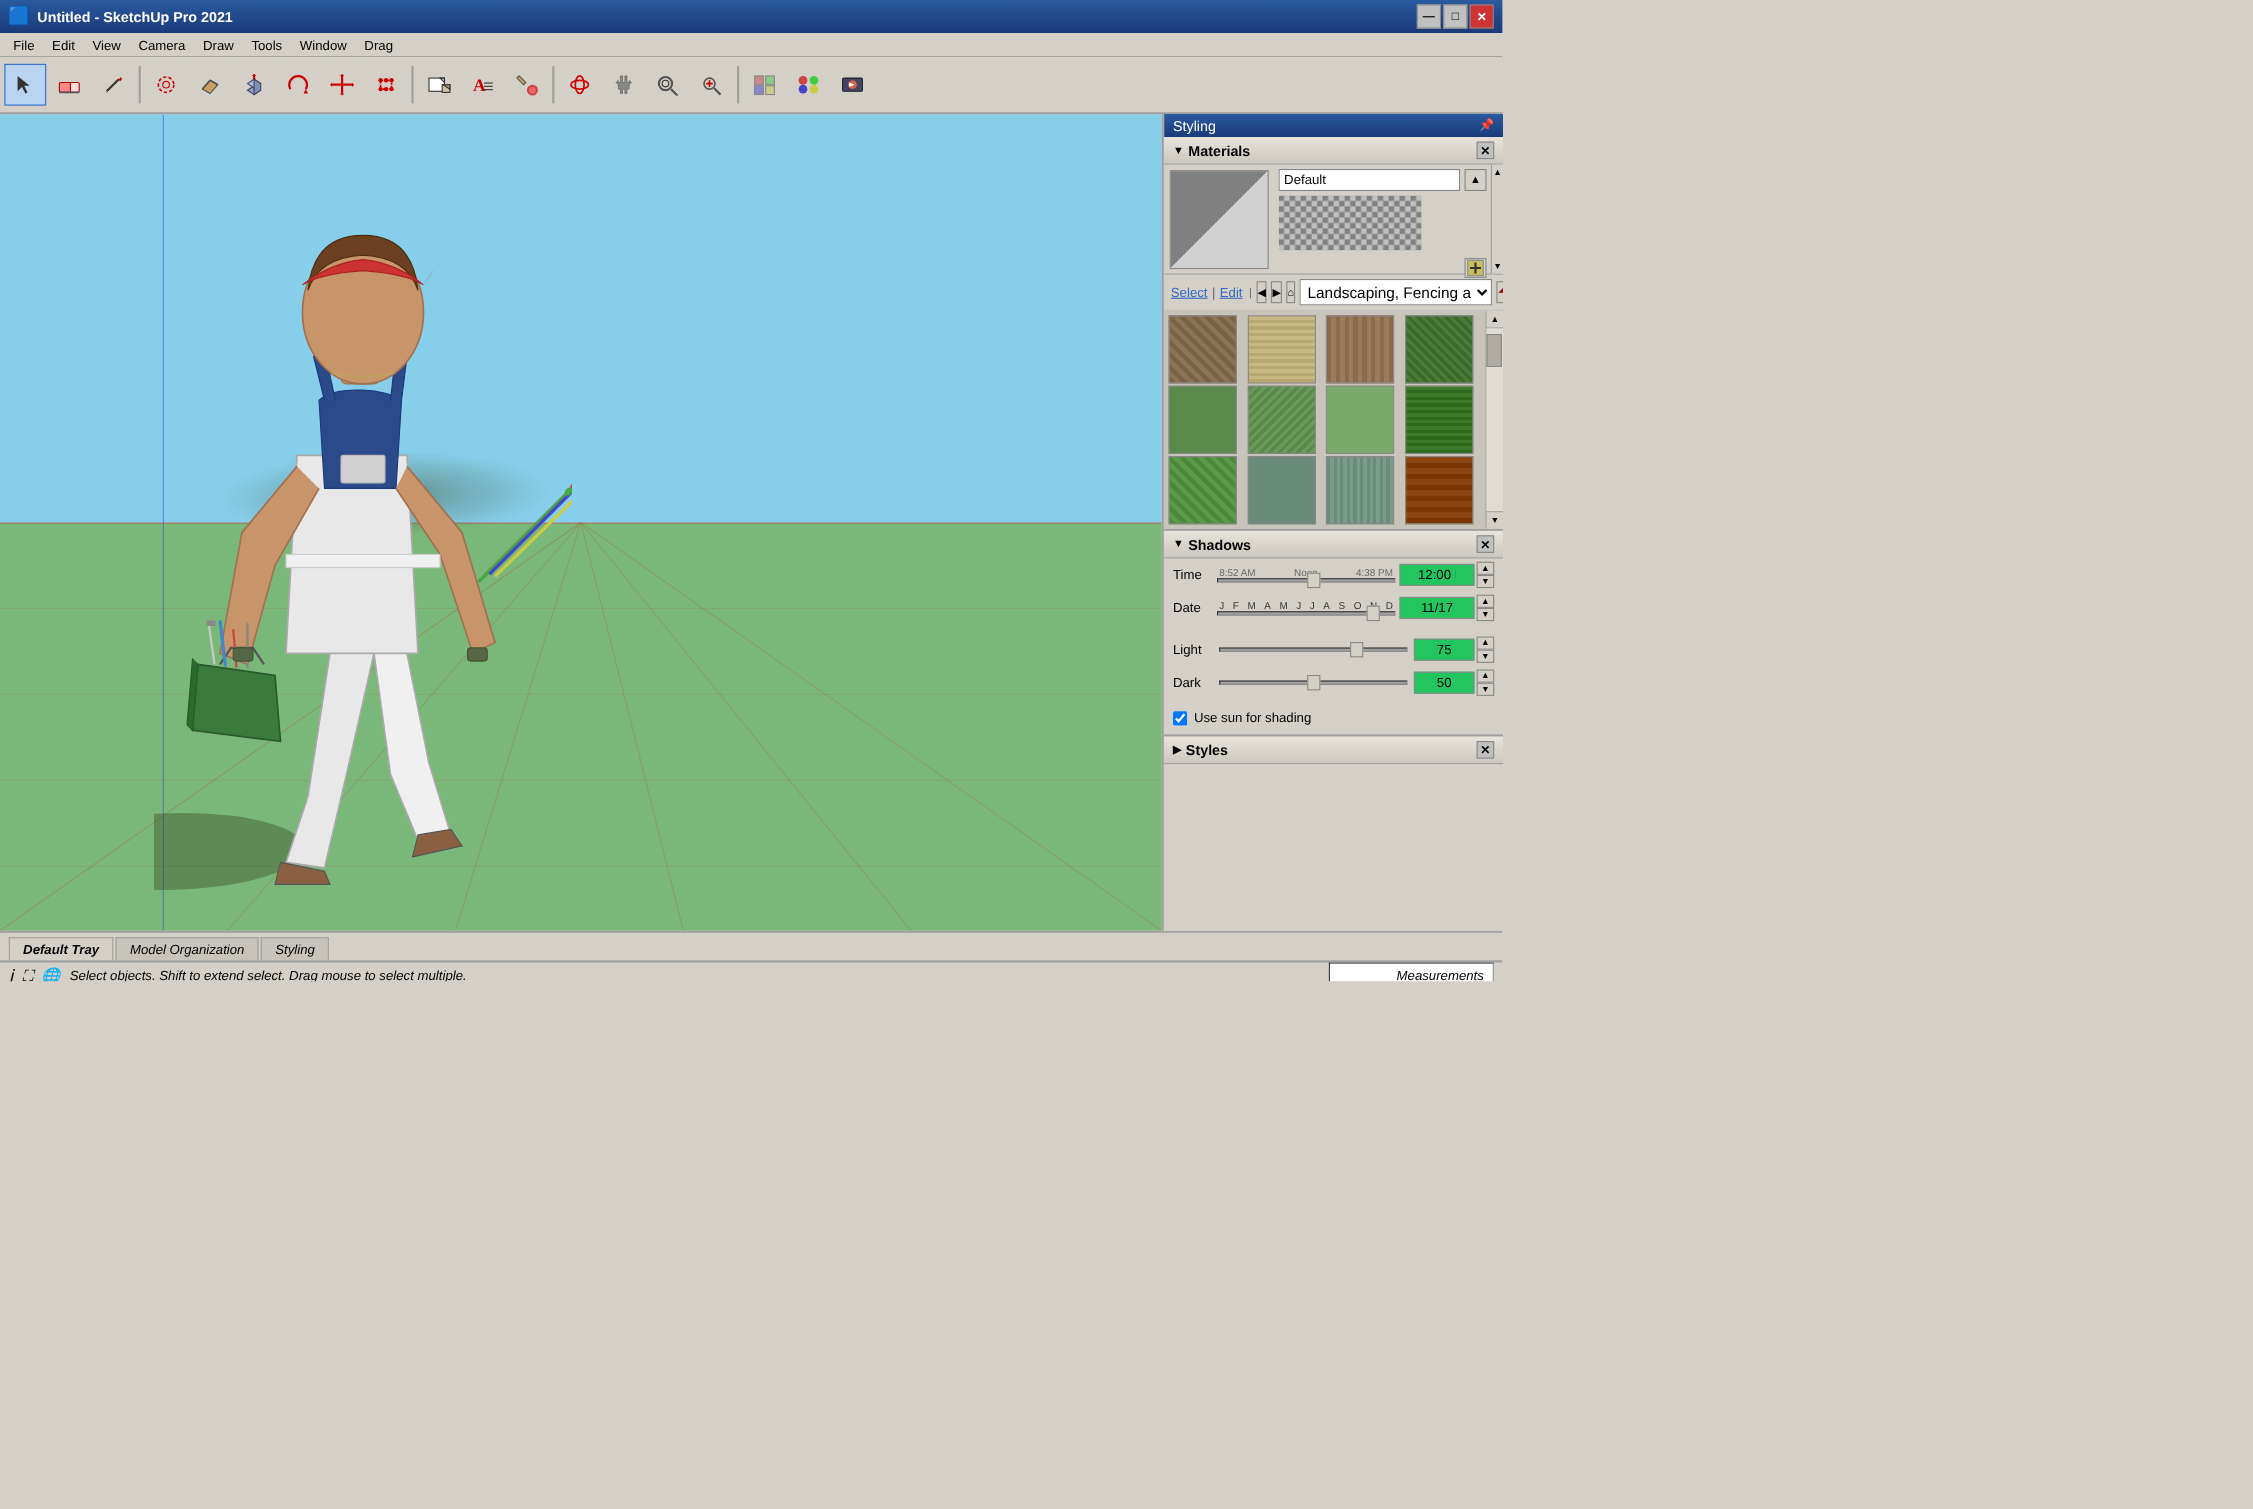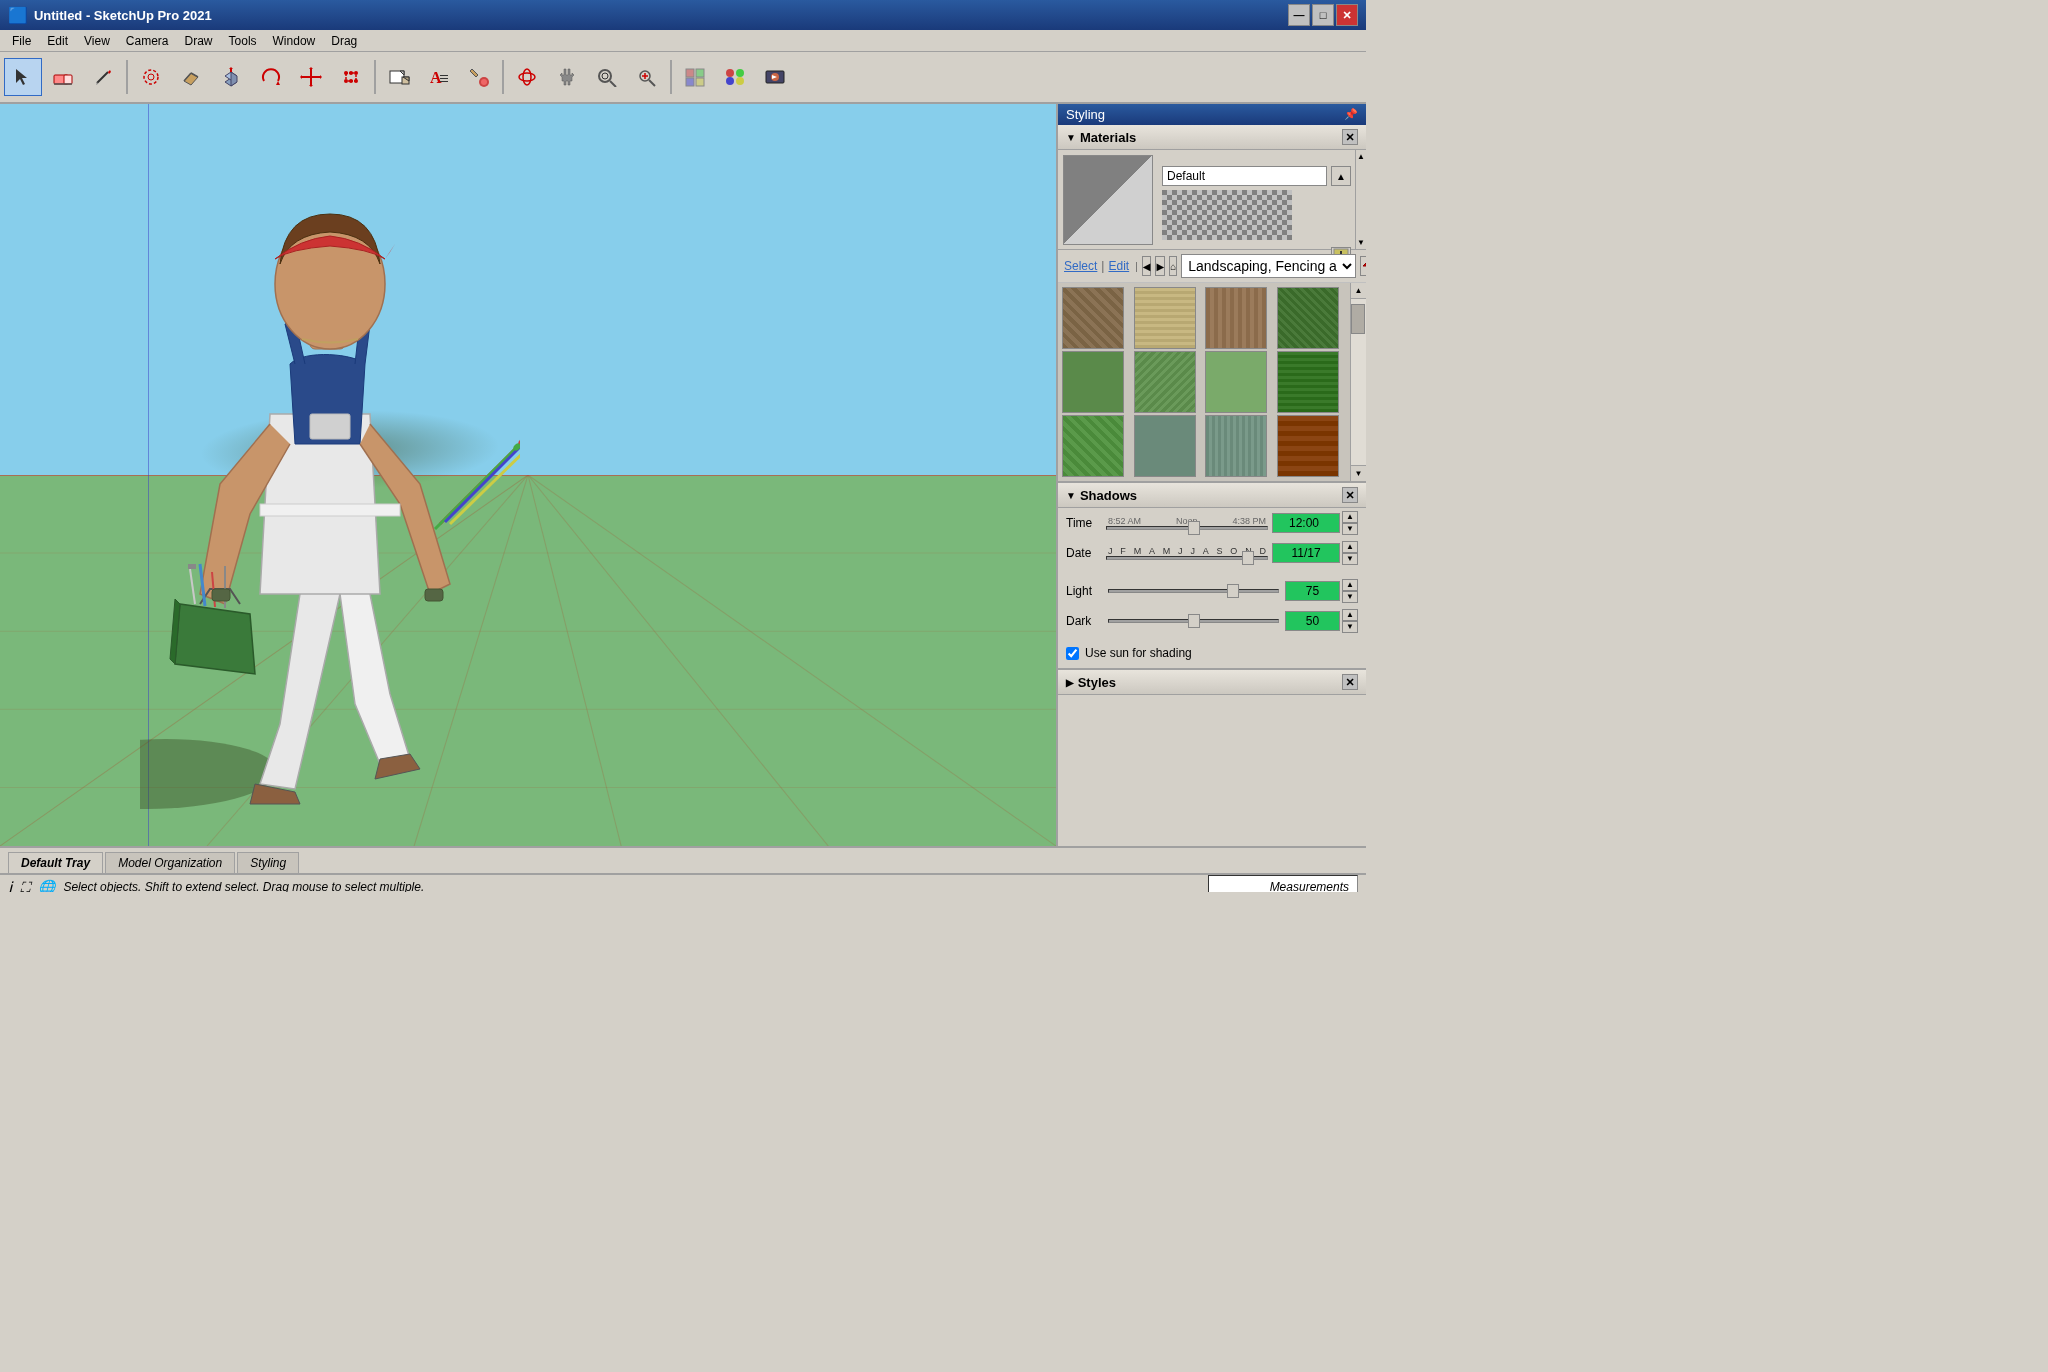--- a/index.html
+++ b/index.html
@@ -106,21 +106,21 @@
       border-bottom: 1px solid #a0a0a0;
     }
     .material-preview {
       width: 90px; height: 90px; margin: 5px;
       background: linear-gradient(135deg, #808080 50%, #d0d0d0 50%);
       border: 1px solid #888;
       flex-shrink: 0;
     }
     .material-right {
       flex: 1; padding: 4px;
-      display: flex; flex-direction: column; gap: 4px; margin-top: 12px;
+      display: flex; flex-direction: column; gap: 4px;
     }
     .material-name-row {
       display: flex; align-items: center; gap: 4px;
     }
     .material-name-input {
       flex: 1; padding: 2px 4px; font-size: 12px;
       background: white; border: 1px solid #888;
     }
     .material-icon-btn {
       width: 20px; height: 20px; display: flex; align-items: center; justify-content: center;

